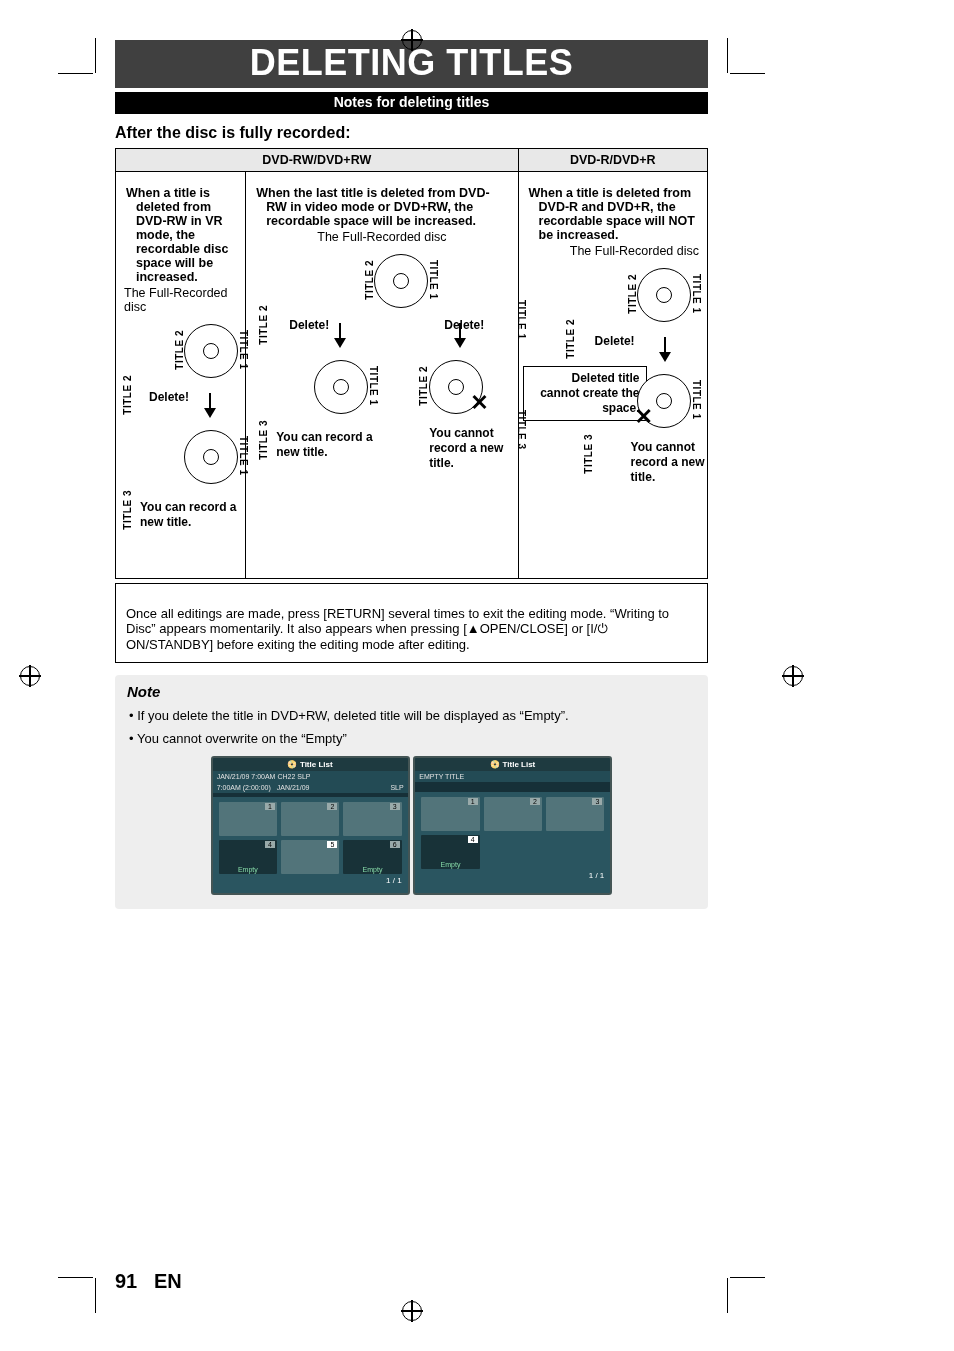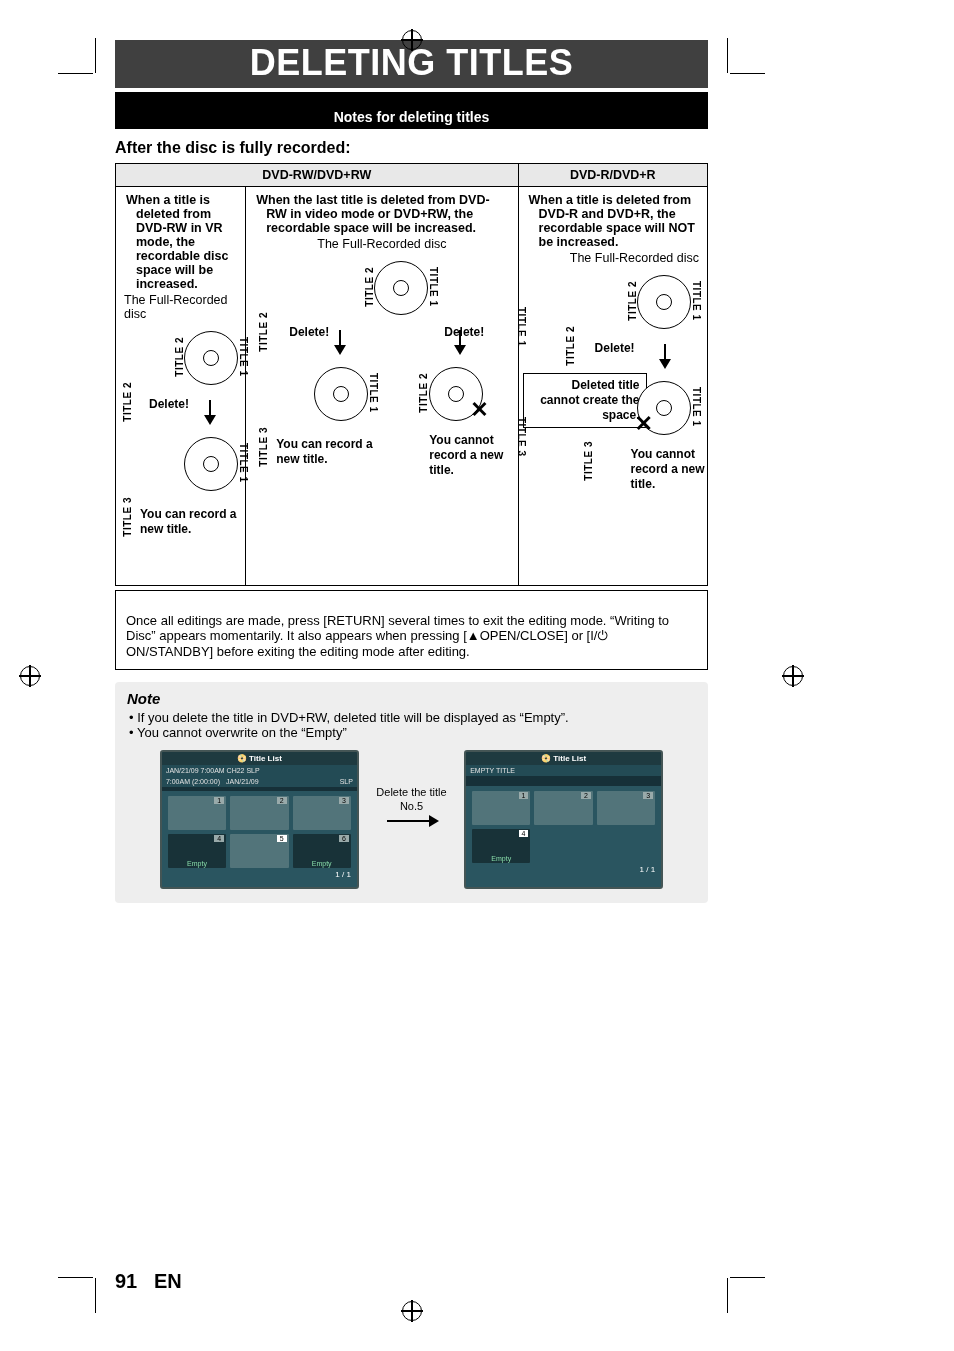--- a/index.html
+++ b/index.html
@@ -54,21 +54,21 @@
     padding: 2px 0 4px 0;
     margin-bottom: 4px;
     letter-spacing: 0.5px;
   }
   .subbar {
     background: #000;
     color: #fff;
     text-align: center;
     font-size: 14px;
     font-weight: bold;
-    padding: 17px 0 4px 0;
+    padding: 2px 0 4px 0;
     margin-bottom: 10px;
   }
   .section-heading {
     font-size: 16px;
     font-weight: bold;
     margin: 4px 0 6px 0;
   }
 
   table.disc-table {
     width: 100%;
@@ -85,20 +85,21 @@
     background: #e8e8e8;
     font-weight: bold;
     text-align: center;
     padding: 4px;
     margin-top: 20px;
   }
 
   .bullet {
     padding-left: 12px;
     text-indent: -10px;
+    margin-top: 8px;
   }
   .bullet b {font-weight:bold;}
   .subtext {font-size:12.5px;}
 
   .disc-diagram {
     position: relative;
     margin-top: 6px;
     height: 250px;
   }
 
@@ -437,24 +438,20 @@
                 <span class="num active">5</span>
               </div>
             <div class="thumb highlight">
                 <span class="num">6</span>
                 <span class="lab">Empty</span>
               </div>
           </div>
           <div class="titlelist-footer">1 / 1</div>
         </div>
 
-        <div class="between-arrow">
-          <span>Delete the title No.5</span>
-          <span class="arr"></span>
-        </div>
 
         
         <div class="titlelist">
           <div class="titlelist-header">📀 <span>Title List</span></div>
           <div class="titlelist-sub">
               <span>EMPTY TITLE</span>
             </div>
           <div class="titlelist-sub2" style="height:10px"></div>
           <div class="thumb-grid">
             <div class="thumb">

